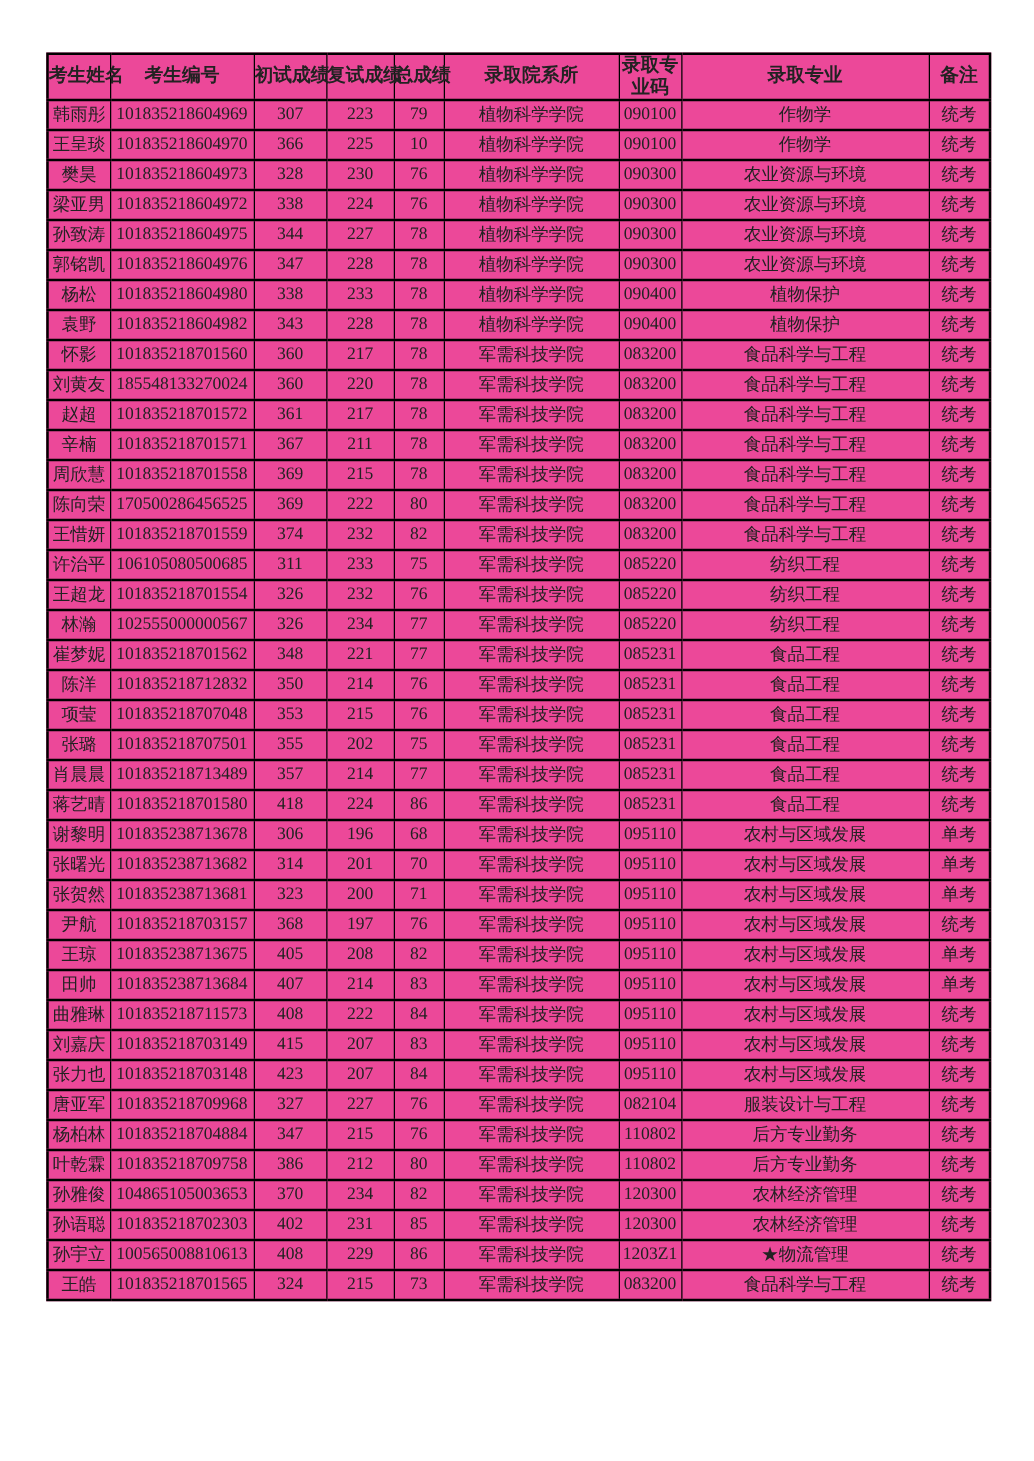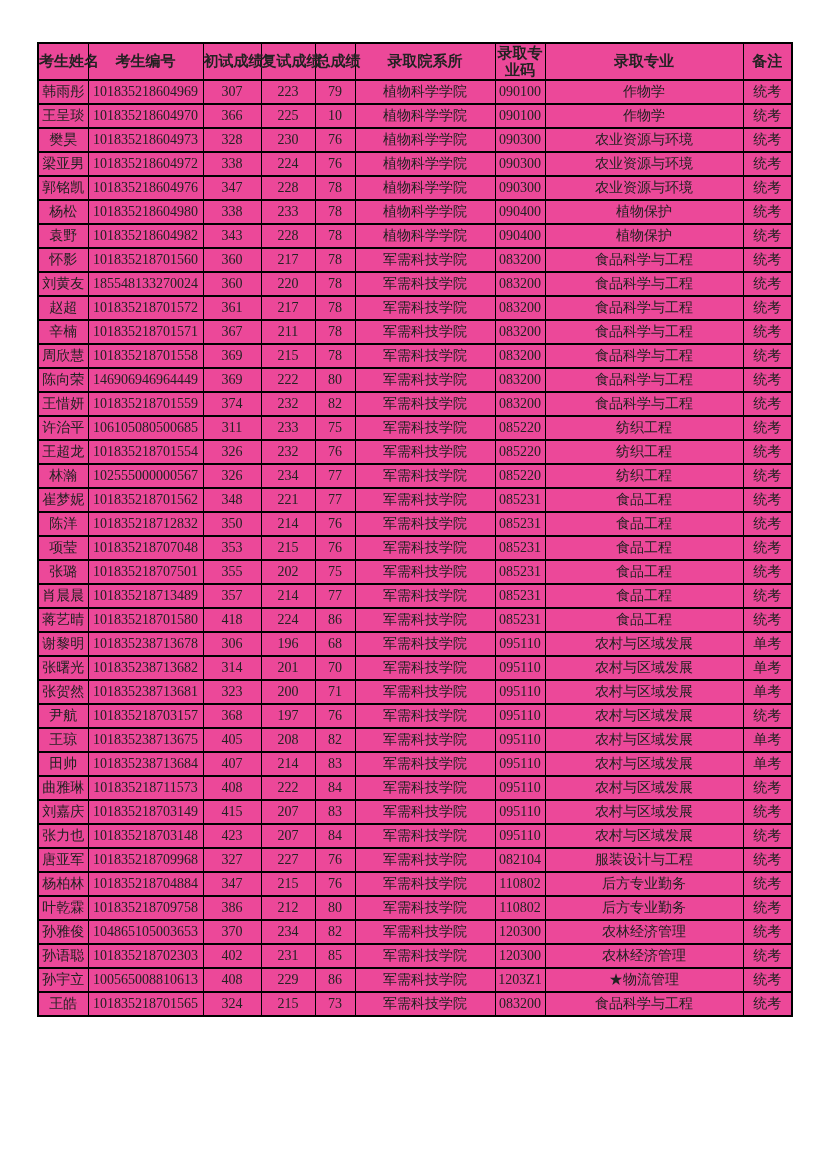--- a/index.html
+++ b/index.html
@@ -123,20 +123,31 @@
           <td class="c1">101835218604972</td>
           <td class="c2">338</td>
           <td class="c3">224</td>
           <td class="c4">76</td>
           <td class="c5">植物科学学院</td>
           <td class="c6">090300</td>
           <td class="c7">农业资源与环境</td>
           <td class="c8">统考</td>
         </tr>
         <tr>
+          <td class="c0">孙致涛</td>
+          <td class="c1">101835218604975</td>
+          <td class="c2">344</td>
+          <td class="c3">227</td>
+          <td class="c4">78</td>
+          <td class="c5">植物科学学院</td>
+          <td class="c6">090300</td>
+          <td class="c7">农业资源与环境</td>
+          <td class="c8">统考</td>
+        </tr>
+        <tr>
           <td class="c0">郭铭凯</td>
           <td class="c1">101835218604976</td>
           <td class="c2">347</td>
           <td class="c3">228</td>
           <td class="c4">78</td>
           <td class="c5">植物科学学院</td>
           <td class="c6">090300</td>
           <td class="c7">农业资源与环境</td>
           <td class="c8">统考</td>
         </tr>
@@ -212,21 +223,21 @@
           <td class="c2">369</td>
           <td class="c3">215</td>
           <td class="c4">78</td>
           <td class="c5">军需科技学院</td>
           <td class="c6">083200</td>
           <td class="c7">食品科学与工程</td>
           <td class="c8">统考</td>
         </tr>
         <tr>
           <td class="c0">陈向荣</td>
-          <td class="c1">146906946964449</td>
+          <td class="c1">170500286456525</td>
           <td class="c2">369</td>
           <td class="c3">222</td>
           <td class="c4">80</td>
           <td class="c5">军需科技学院</td>
           <td class="c6">083200</td>
           <td class="c7">食品科学与工程</td>
           <td class="c8">统考</td>
         </tr>
         <tr>
           <td class="c0">王惜妍</td>

